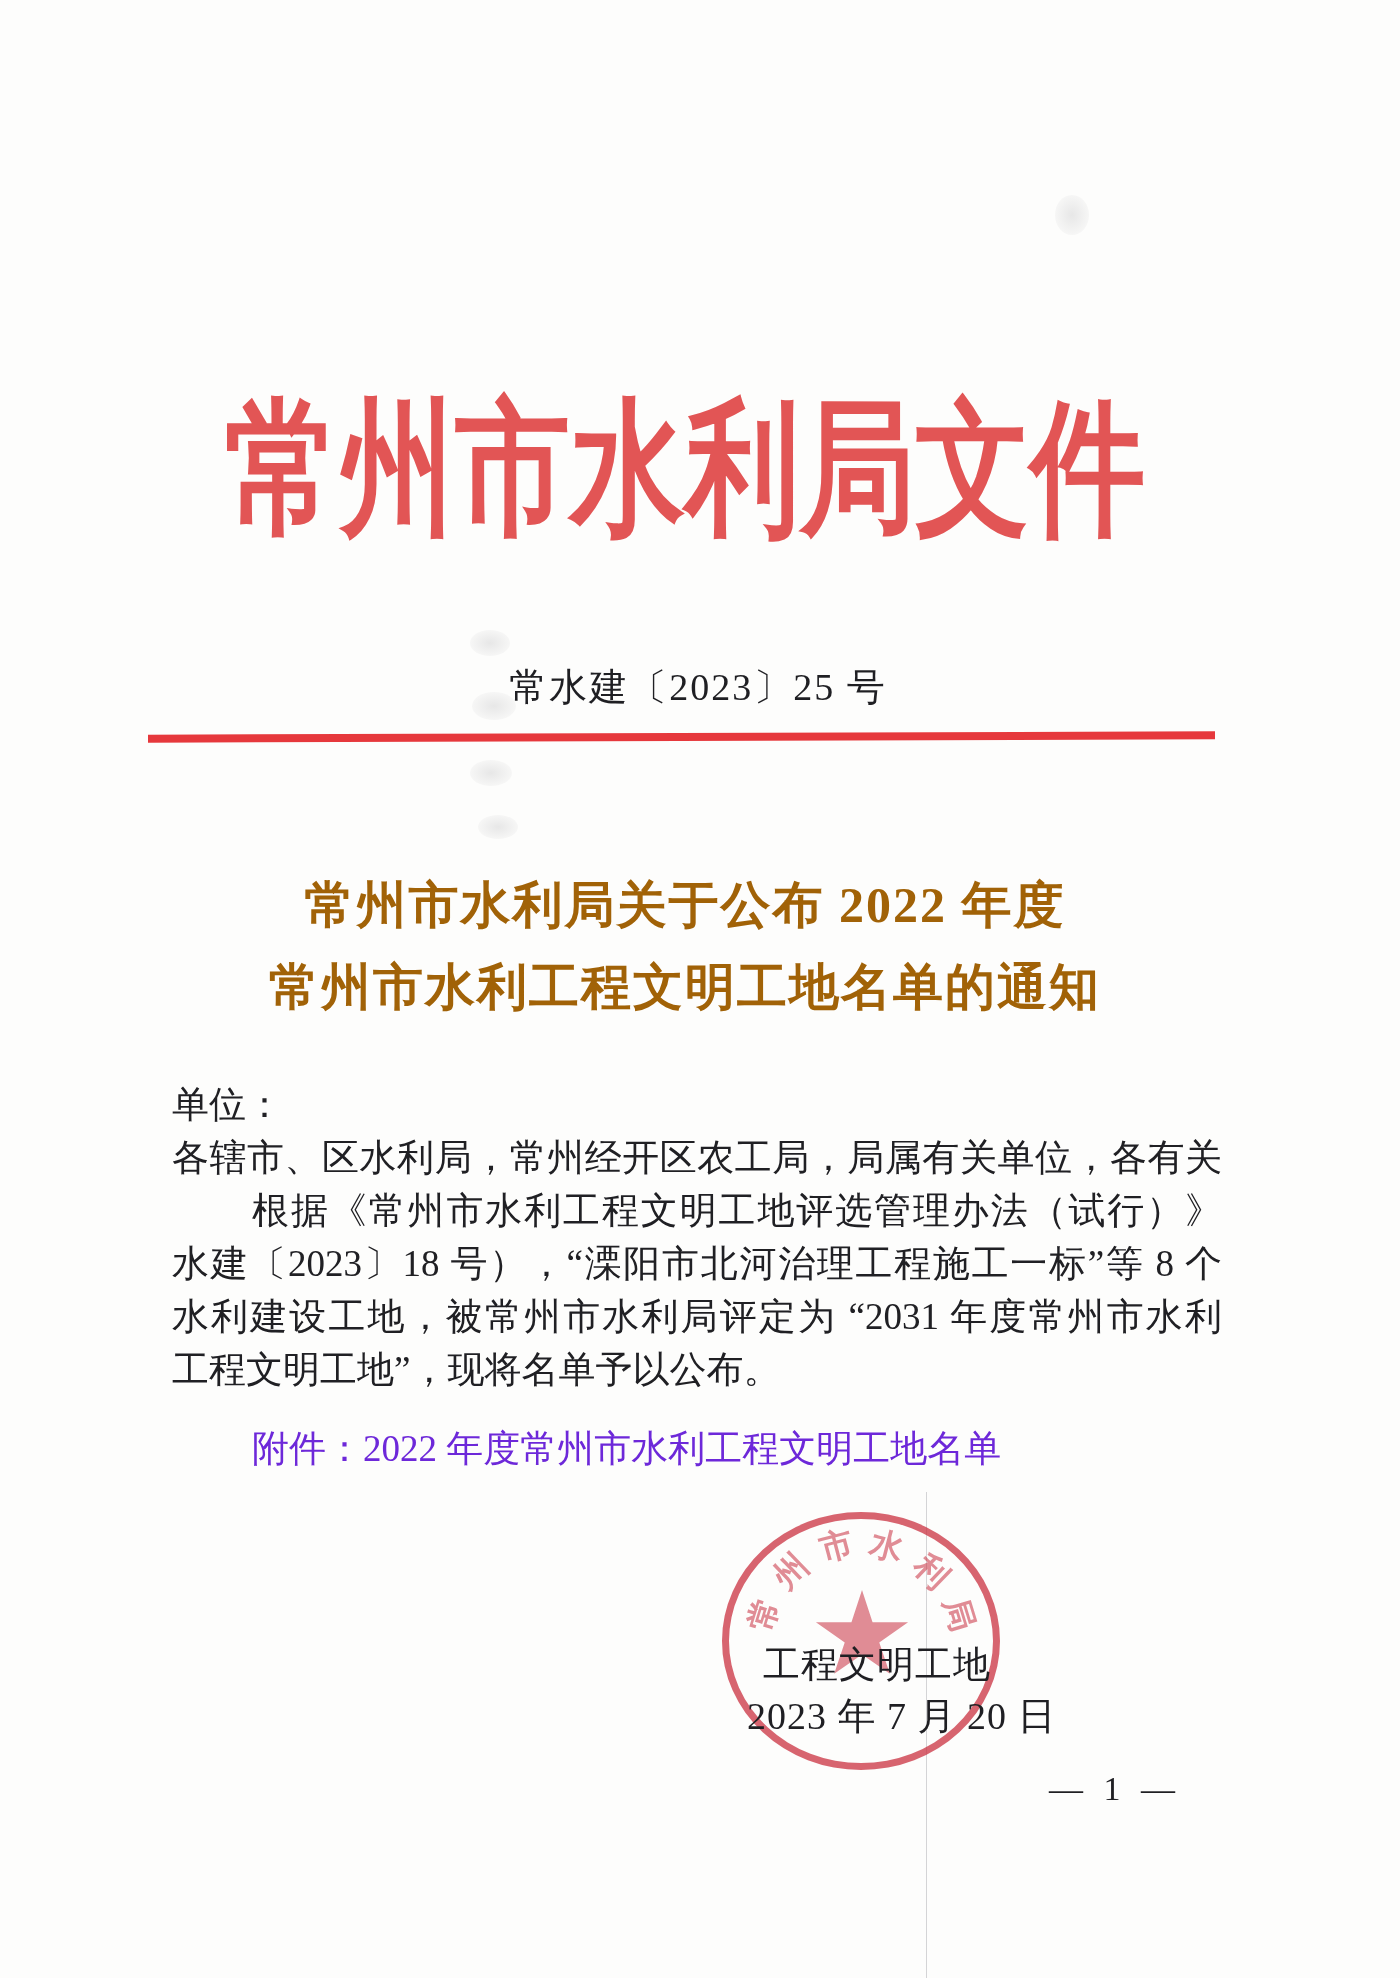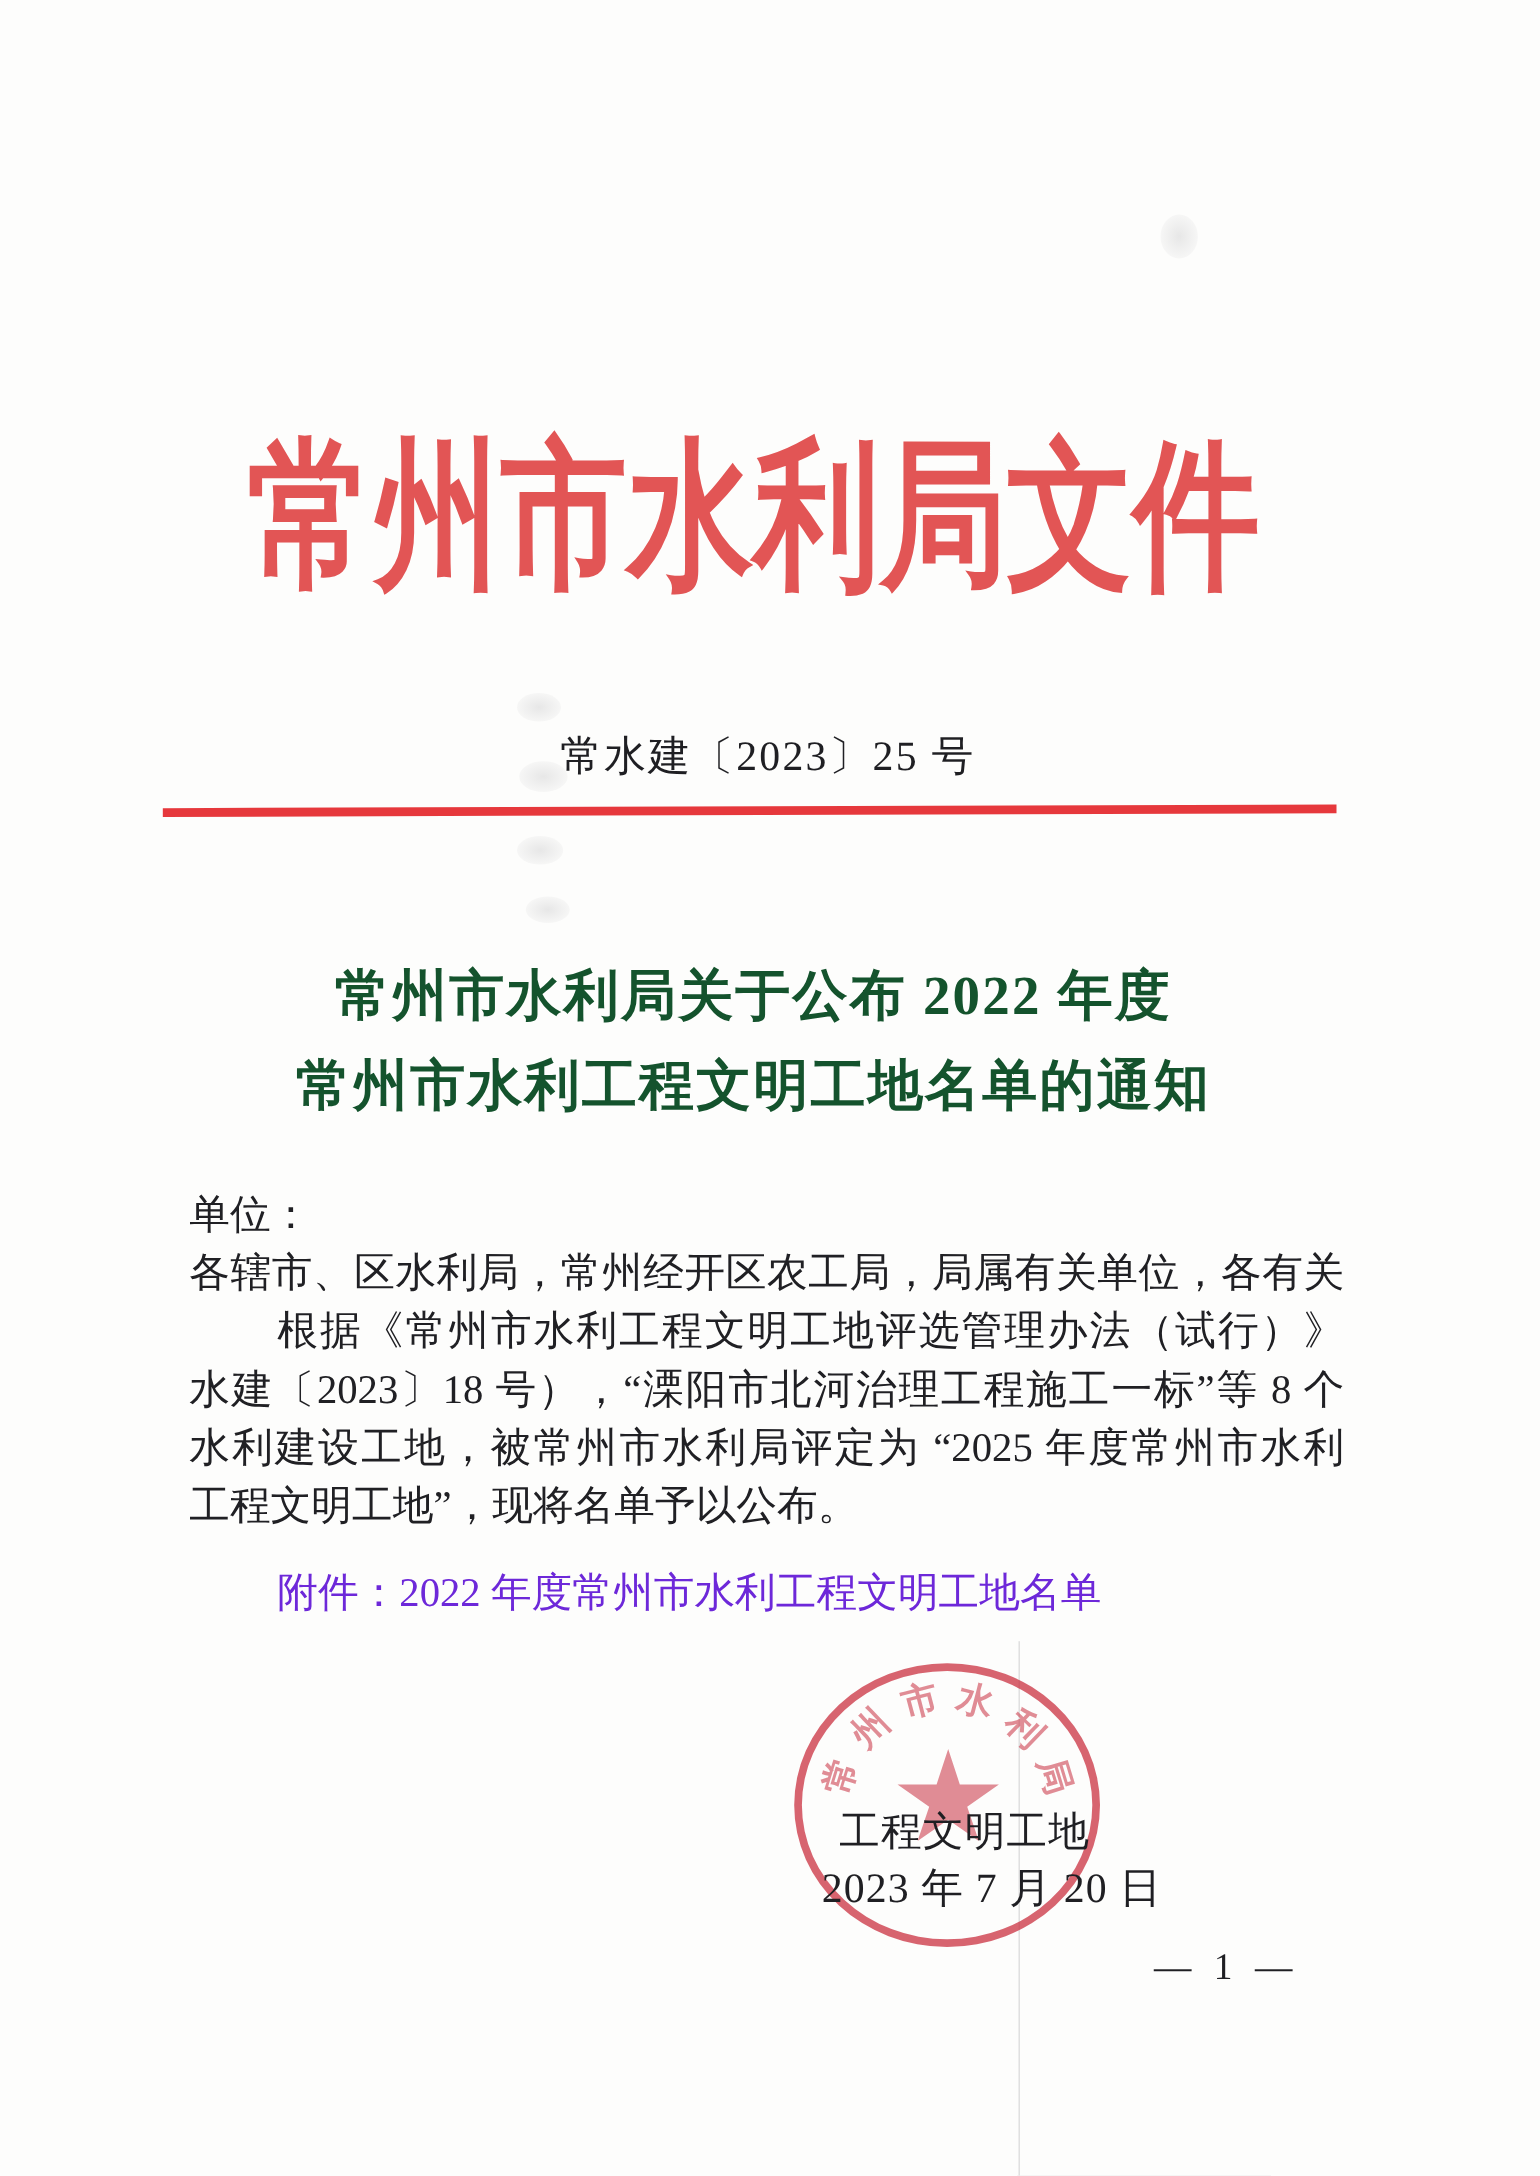--- a/index.html
+++ b/index.html
@@ -36,21 +36,21 @@
     width:1067px;height:8px;
     background:#e6383c;
     transform:rotate(-0.18deg);
   }
   .title-block{
     position:absolute;left:0;top:864px;width:100%;
     text-align:center;
     font-size:50px;font-weight:bold;
     line-height:82px;
     letter-spacing:2px;
-    color:#14532d;
+    color:#a16207;
   }
   .body-block{
     position:absolute;left:157px;top:1078px;width:1050px;
     font-size:37px;
     color:#202024;
   }
   .bline{
     height:53px;line-height:53px;
     white-space:nowrap;
   }
@@ -133,21 +133,21 @@
     <div class="title-block">
       <div>常州市水利局关于公布 2022 年度</div>
       <div>常州市水利工程文明工地名单的通知</div>
     </div>
 
     <div class="body-block">
       <div class="bline lline">单位：</div>
       <div class="bline jline">各辖市、区水利局，常州经开区农工局，局属有关单位，各有关</div>
       <div class="bline jline ind">根据《常州市水利工程文明工地评选管理办法（试行）》（常</div>
       <div class="bline jline">水建〔2023〕18 号），“溧阳市北河治理工程施工一标”等 8 个</div>
-      <div class="bline jline">水利建设工地，被常州市水利局评定为 “2025 年度常州市水利</div>
+      <div class="bline jline">水利建设工地，被常州市水利局评定为 “2031 年度常州市水利</div>
       <div class="bline lline">工程文明工地”，现将名单予以公布。</div>
     </div>
 
     <div class="attachment">附件：2022 年度常州市水利工程文明工地名单</div>
 
   </div>
 
   <div class="seal">
     <div class="seal-ring"></div>
     <div class="seal-star"></div>

